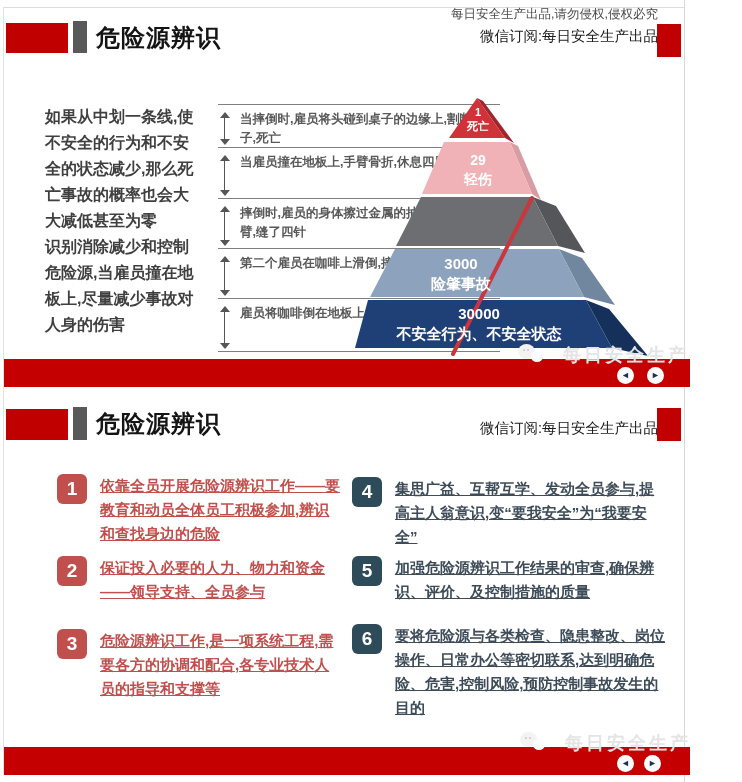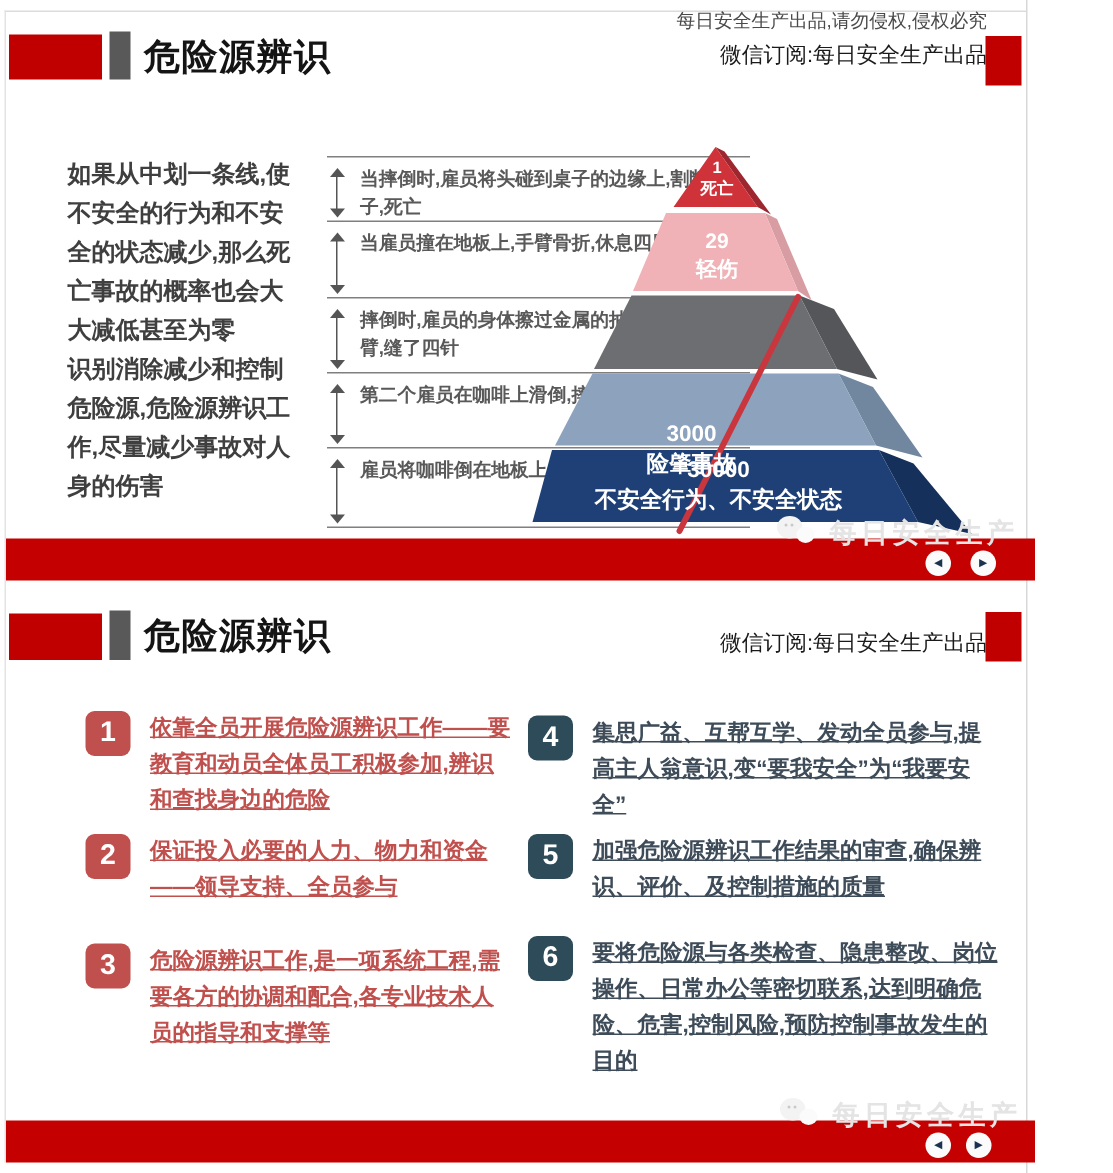--- a/index.html
+++ b/index.html
@@ -38,26 +38,26 @@
   .varrow .td{position:absolute;left:1px;bottom:0;width:0;height:0;
               border-left:5px solid transparent;border-right:5px solid transparent;border-top:6px solid #555;}
   .ann-txt{flex:1;}
 
   
   .pyr-svg{left:350px;top:88px;}
   .pyr-label{position:absolute;text-align:center;color:#ffffff;font-weight:700;line-height:1.35;}
   .pl1{left:449px;top:106px;width:58px;font-size:11px;line-height:1.25;}
   .pl2{left:427px;top:151px;width:102px;font-size:14px;}
   .pl3{left:406px;top:202px;width:122px;font-size:15px;}
-  .pl4{left:380px;top:254px;width:162px;font-size:15px;margin-top:26px;}
+  .pl4{left:380px;top:254px;width:162px;font-size:15px;}
   .pl5{left:358px;top:304px;width:242px;font-size:15px;}
 
   
   .banner{left:4px;width:686px;height:28px;background:#c40000;}
-  .watermark{display:flex;align-items:center;gap:8px;color:#e4e4e4;font-size:18px;font-weight:700;
+  .watermark{display:flex;align-items:center;gap:18px;color:#e4e4e4;font-size:18px;font-weight:700;
              letter-spacing:3px;white-space:nowrap;}
   .wicon{position:relative;width:27px;height:22px;flex:none;}
   .wicon .bub1{position:absolute;left:0;top:0;width:17px;height:15px;background:#f3f3f3;border-radius:50%;}
   .wicon .bub2{position:absolute;left:13px;top:7px;width:12px;height:11px;background:#fbfbfb;border-radius:50%;}
   .wicon .e1,.wicon .e2{position:absolute;width:2px;height:2px;background:#c9c9c9;border-radius:50%;}
   .wicon .e1{left:5px;top:5px;} .wicon .e2{left:9px;top:5px;}
   .nav-btn{width:17px;height:17px;border-radius:50%;background:#fbfbfb;color:#1c3350;
            display:flex;align-items:center;justify-content:center;font-size:9px;line-height:1;cursor:pointer;}
 
   
@@ -80,21 +80,21 @@
 
   <div class="abs red-rect" style="left:6px;top:23px;width:62px;height:30px;"></div>
   <div class="abs gray-bar" style="left:73px;top:21px;width:14px;height:32px;"></div>
   <div class="abs slide-title" style="left:96px;top:22px;">危险源辨识</div>
   <div class="abs hdr-note" style="top:6px;">每日安全生产出品,请勿侵权,侵权必究</div>
   <div class="abs hdr-sub" style="top:27px;">微信订阅:每日安全生产出品</div>
   <div class="abs red-rect" style="left:657px;top:24px;width:24px;height:33px;"></div>
 
   <div class="abs intro">
     <p>如果从中划一条线,使不安全的行为和不安全的状态减少,那么死亡事故的概率也会大大减低甚至为零</p>
-    <p>识别消除减少和控制危险源,危险源辨识工作,尽量减少事故对人身的伤害</p>
+    <p>识别消除减少和控制危险源,当雇员撞在地板上,尽量减少事故对人身的伤害</p>
   </div>
 
   <div class="abs ann-panel">
     <div class="ann-row">
       <span class="varrow">
           <i class="tu"></i>
           <i class="vl"></i>
           <i class="td"></i>
         </span>
       <span class="ann-txt">当摔倒时,雇员将头碰到桌子的边缘上,割断脖子,死亡</span>

